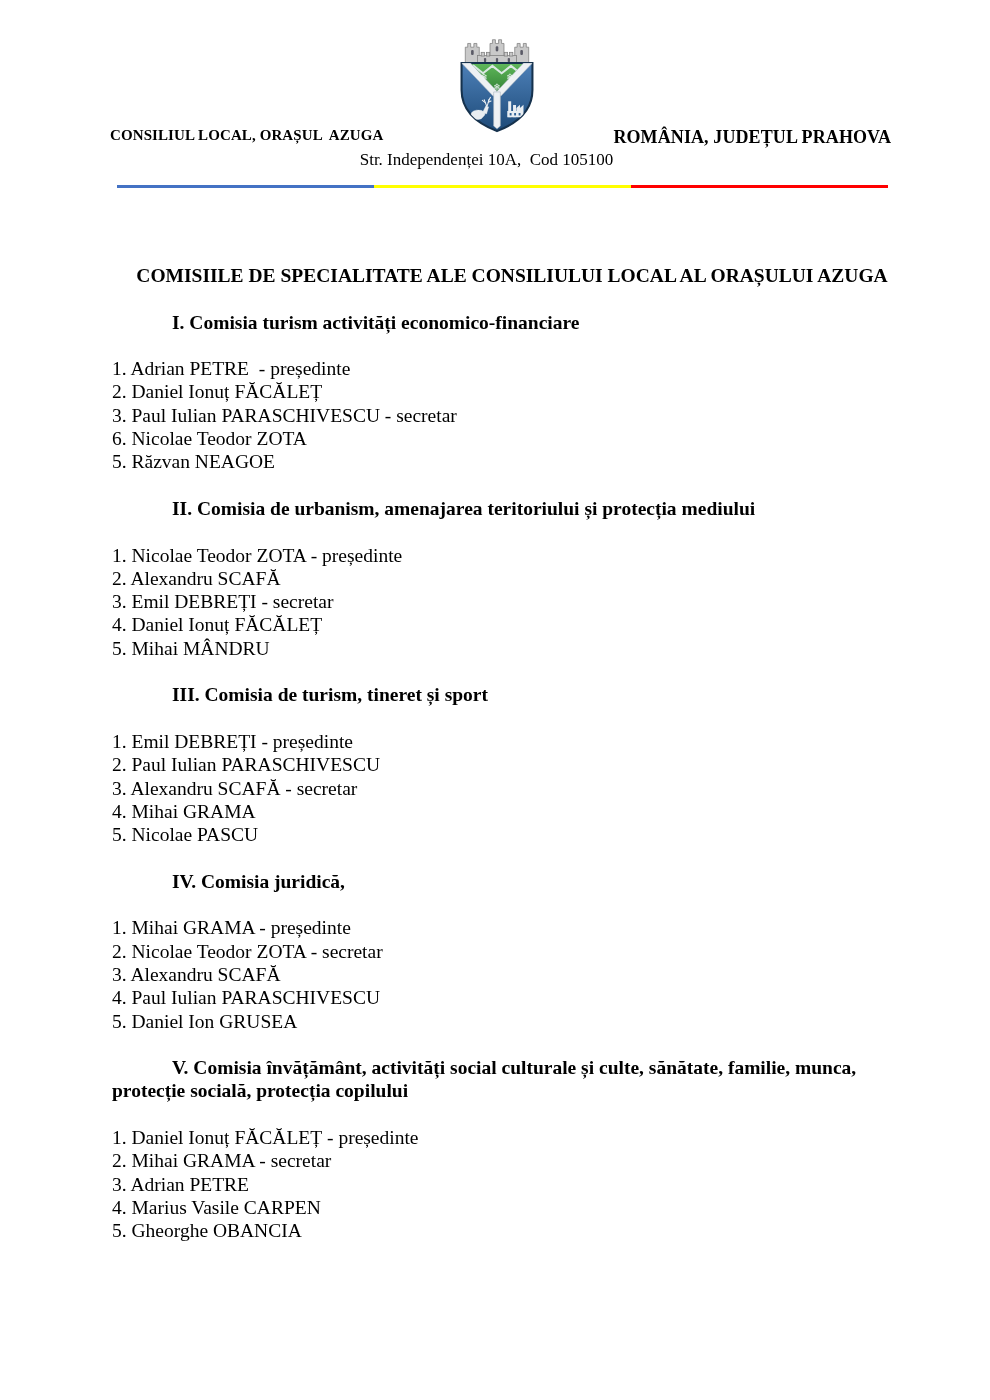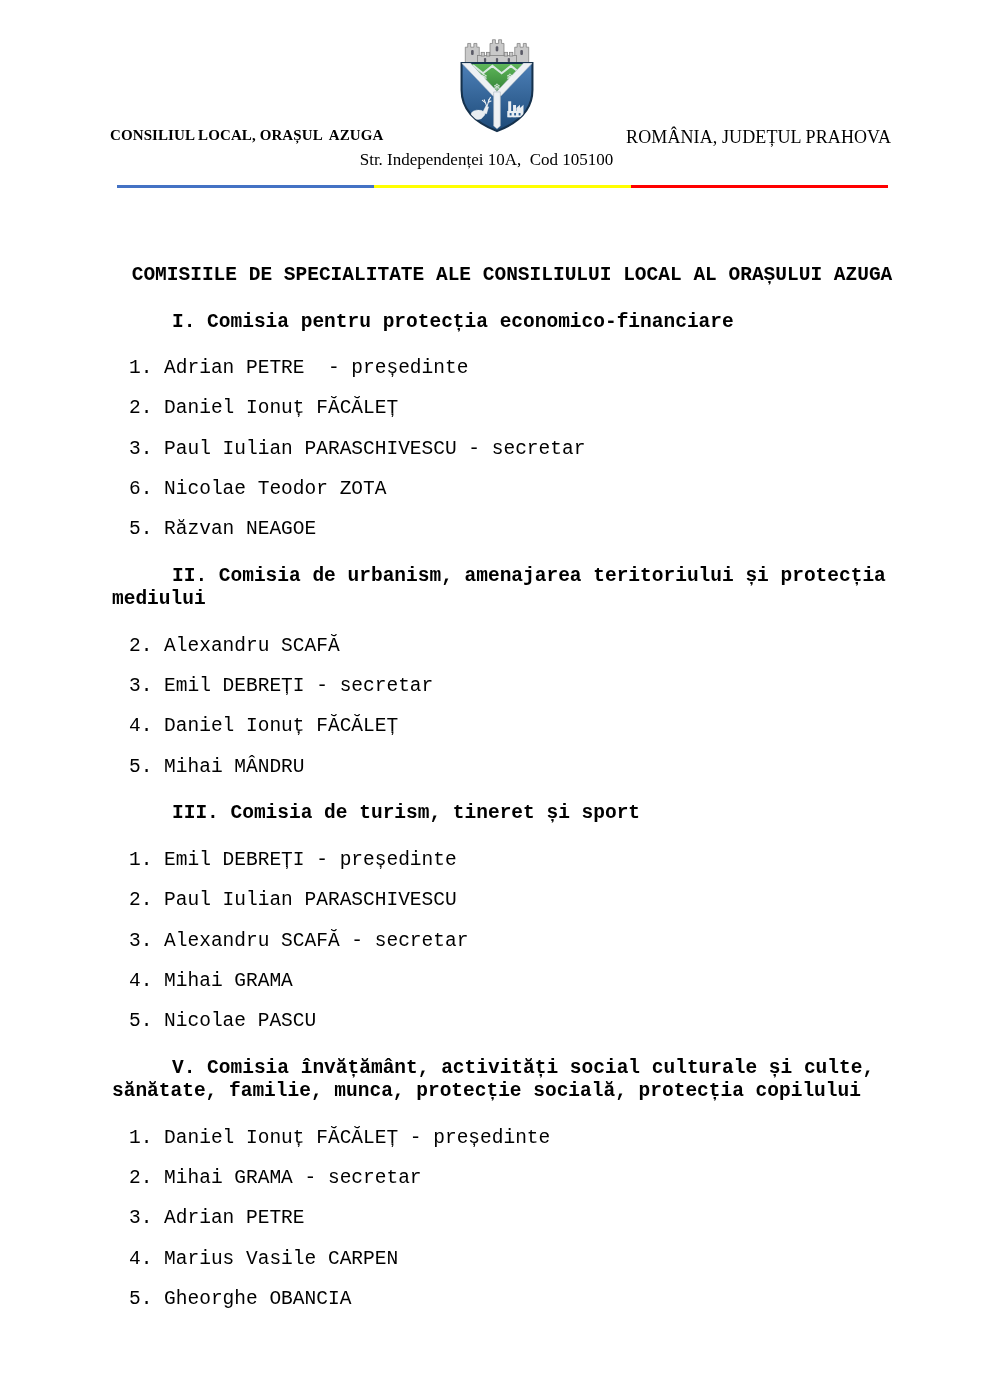--- a/index.html
+++ b/index.html
@@ -12,48 +12,48 @@
     color:#000;
     overflow:hidden;
   }
   .coa{position:absolute;left:447px;top:36px;width:100px;height:97px;}
   .org{
     position:absolute;left:110px;top:127px;
     font-size:15px;font-weight:bold;white-space:pre;letter-spacing:.1px;
   }
   .country{
     position:absolute;right:99px;top:127px;
-    font-size:18px;font-weight:normal;white-space:pre;letter-spacing:.1px;
+    font-size:18px;font-weight:bold;white-space:pre;letter-spacing:.1px;
   }
   .address{
     position:absolute;left:0;right:17px;top:150px;
     text-align:center;font-size:17px;white-space:pre;
   }
   .flag-rule{
     position:absolute;left:117px;top:185px;width:771px;height:3px;
     display:flex;
   }
   .seg{flex:1;height:100%;}
   .seg-blue{background:var(--flag-blue,#4472C4);}
   .seg-yellow{background:var(--flag-yellow,#FFFF00);}
   .seg-red{background:var(--flag-red,#FF0000);}
   .doc-body{
     position:absolute;left:112px;top:264px;width:800px;
-    font-size:19.5px;line-height:23.3px;font-family:Liberation Mono, monospace;
+    font-size:19.5px;line-height:23.3px;
   }
   .doc-title{
     margin:0 0 23.3px 0;
     font-size:19.5px;font-weight:bold;text-align:center;
   }
   .committee{margin:0 0 23.3px 0;}
   .heading{
     margin:0 0 23.3px 0;
     font-size:19.5px;font-weight:bold;text-indent:60px;
   }
-  .member{margin:17px;white-space:pre-wrap;}
+  .member{margin:0;white-space:pre-wrap;}
 </style>
 </head>
 <body>
 
 <div class="page">
 
   <svg class="coa" viewBox="0 0 100 104" xmlns="http://www.w3.org/2000/svg" aria-hidden="true">
     <defs>
       <linearGradient id="gb" x1="0" y1="0" x2="0" y2="1">
         <stop offset="0" style="stop-color:var(--shield-blue-light,#4d80b8)"></stop>
@@ -141,45 +141,54 @@
   <div class="flag-rule">
     <span class="seg seg-blue"></span>
     <span class="seg seg-yellow"></span>
     <span class="seg seg-red"></span>
   </div>
 
   <div class="doc-body">
     <h1 class="doc-title">COMISIILE DE SPECIALITATE ALE CONSILIULUI LOCAL AL ORAȘULUI AZUGA</h1>
 
     <section class="committee">
-      <h2 class="heading">I. Comisia pentru protecția economico-financiare</h2>
+      <h2 class="heading">I. Comisia turism activități economico-financiare</h2>
       <p class="member">1. Adrian PETRE  - președinte</p>
       <p class="member">2. Daniel Ionuț FĂCĂLEȚ</p>
       <p class="member">3. Paul Iulian PARASCHIVESCU - secretar</p>
       <p class="member">6. Nicolae Teodor ZOTA</p>
       <p class="member">5. Răzvan NEAGOE</p>
     </section>
 
     <section class="committee">
       <h2 class="heading">II. Comisia de urbanism, amenajarea teritoriului și protecția mediului</h2>
+      <p class="member">1. Nicolae Teodor ZOTA - președinte</p>
       <p class="member">2. Alexandru SCAFĂ</p>
       <p class="member">3. Emil DEBREȚI - secretar</p>
       <p class="member">4. Daniel Ionuț FĂCĂLEȚ</p>
       <p class="member">5. Mihai MÂNDRU</p>
     </section>
 
     <section class="committee">
       <h2 class="heading">III. Comisia de turism, tineret și sport</h2>
       <p class="member">1. Emil DEBREȚI - președinte</p>
       <p class="member">2. Paul Iulian PARASCHIVESCU</p>
       <p class="member">3. Alexandru SCAFĂ - secretar</p>
       <p class="member">4. Mihai GRAMA</p>
       <p class="member">5. Nicolae PASCU</p>
     </section>
 
+    <section class="committee">
+      <h2 class="heading">IV. Comisia juridică,</h2>
+      <p class="member">1. Mihai GRAMA - președinte</p>
+      <p class="member">2. Nicolae Teodor ZOTA - secretar</p>
+      <p class="member">3. Alexandru SCAFĂ</p>
+      <p class="member">4. Paul Iulian PARASCHIVESCU</p>
+      <p class="member">5. Daniel Ion GRUSEA</p>
+    </section>
 
     <section class="committee">
       <h2 class="heading">V. Comisia învățământ, activități social culturale și culte, sănătate, familie, munca, protecție socială, protecția copilului</h2>
       <p class="member">1. Daniel Ionuț FĂCĂLEȚ - președinte</p>
       <p class="member">2. Mihai GRAMA - secretar</p>
       <p class="member">3. Adrian PETRE</p>
       <p class="member">4. Marius Vasile CARPEN</p>
       <p class="member">5. Gheorghe OBANCIA</p>
     </section>
   </div>

